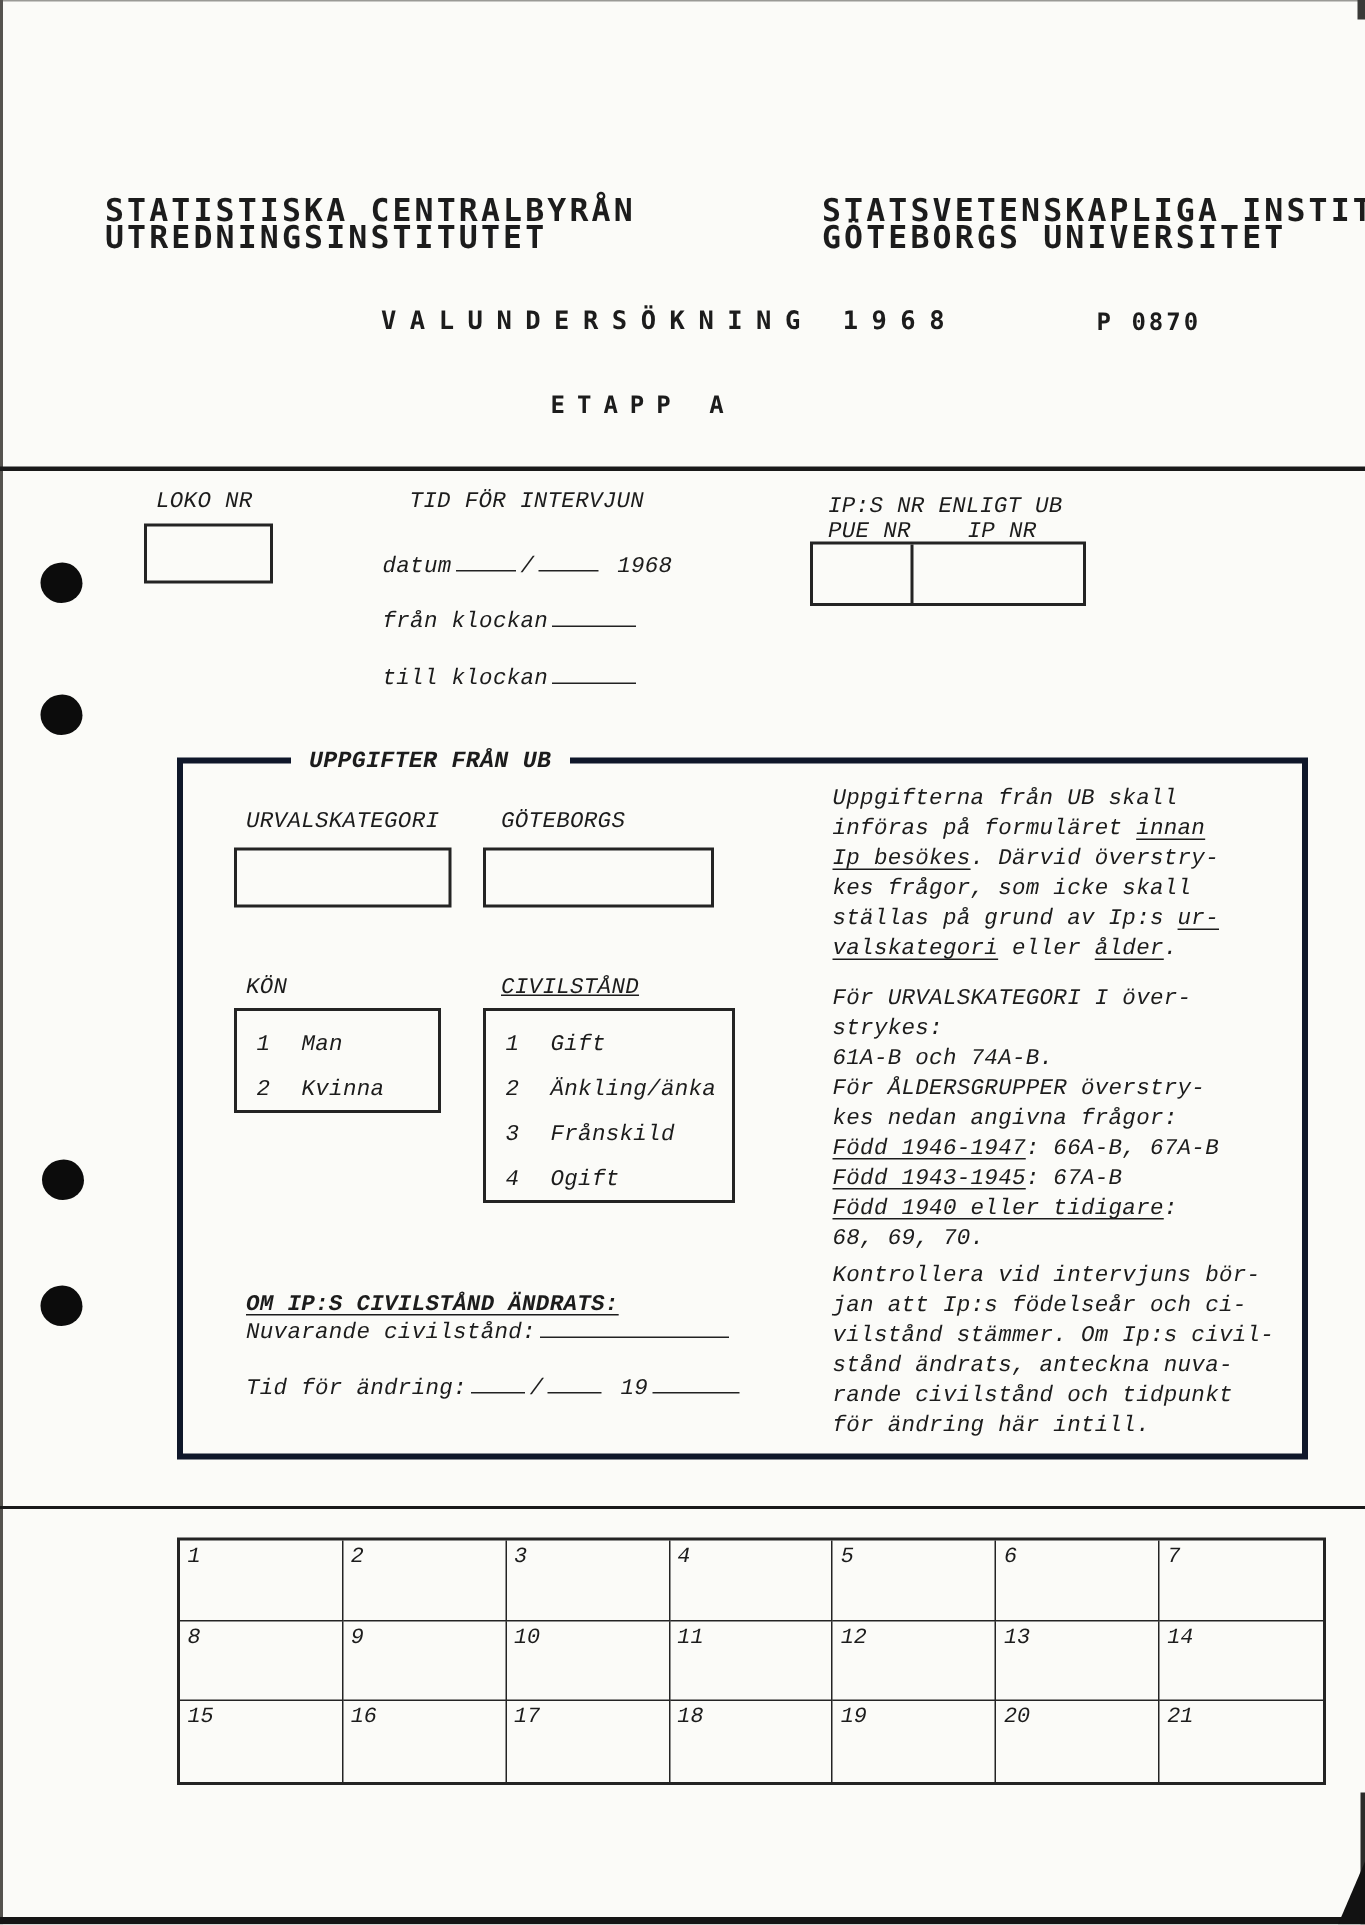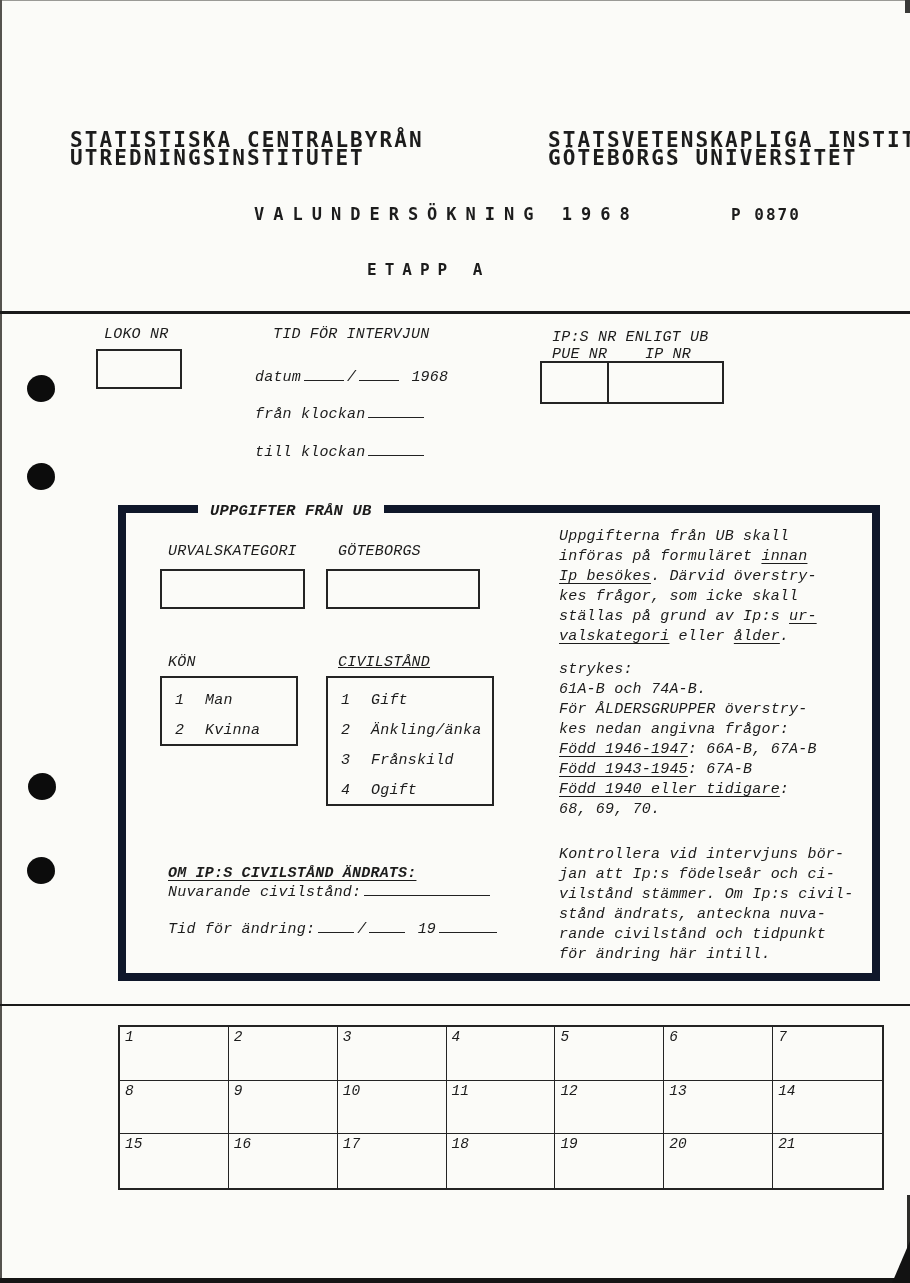--- a/index.html
+++ b/index.html
@@ -65,21 +65,21 @@
   .blank{
     display:inline-block;border-bottom:1.6px solid #222;
     height:13px;vertical-align:baseline;margin:0 3px;
   }
   .fbox{position:absolute;border:2px solid #242424;background:transparent;}
   
   .ipnr-box{position:absolute;left:540px;top:361px;width:180px;height:39px;border:2px solid #242424;display:flex;}
   .ipnr-cell1{width:65px;border-right:2px solid #242424;}
   .ipnr-cell2{flex:1;}
   
-  .ub-box{position:absolute;left:118px;top:505px;width:746px;height:460px;border:8px solid #0f172a;}
+  .ub-box{position:absolute;left:118px;top:505px;width:746px;height:460px;border:4px solid #0f172a;}
   .ub-title{
     position:absolute;left:72px;top:-11px;background:var(--paper);
     padding:0 12px;font-weight:bold;font-size:15.5px;
   }
   .opt-box{position:absolute;border:2px solid #242424;}
   .opt-row{display:flex;margin:0 0 0 13px;line-height:30px;}
   .opt-code{width:30px;flex:0 0 30px;}
   
   .instr{position:absolute;left:433px;width:305px;}
   .iline{
@@ -206,20 +206,21 @@
 
     <div class="instr" style="top:14px;">
         <div class="iline"><span>Uppgifterna från UB skall</span></div>
         <div class="iline"><span>införas på formuläret </span><span class="u">innan</span></div>
         <div class="iline"><span class="u">Ip besökes</span><span>. Därvid överstry-</span></div>
         <div class="iline"><span>kes frågor, som icke skall</span></div>
         <div class="iline"><span>ställas på grund av Ip:s </span><span class="u">ur-</span></div>
         <div class="iline"><span class="u">valskategori</span><span> eller </span><span class="u">ålder</span><span>.</span></div>
       </div>
     <div class="instr" style="top:147px;">
+        <div class="iline"><span>För URVALSKATEGORI I över-</span></div>
         <div class="iline"><span>strykes:</span></div>
         <div class="iline"><span>61A-B och 74A-B.</span></div>
         <div class="iline"><span>För ÅLDERSGRUPPER överstry-</span></div>
         <div class="iline"><span>kes nedan angivna frågor:</span></div>
         <div class="iline"><span class="u">Född 1946-1947</span><span>: 66A-B, 67A-B</span></div>
         <div class="iline"><span class="u">Född 1943-1945</span><span>: 67A-B</span></div>
         <div class="iline"><span class="u">Född 1940 eller tidigare</span><span>:</span></div>
         <div class="iline"><span>68, 69, 70.</span></div>
       </div>
     <div class="instr" style="top:332px;">

